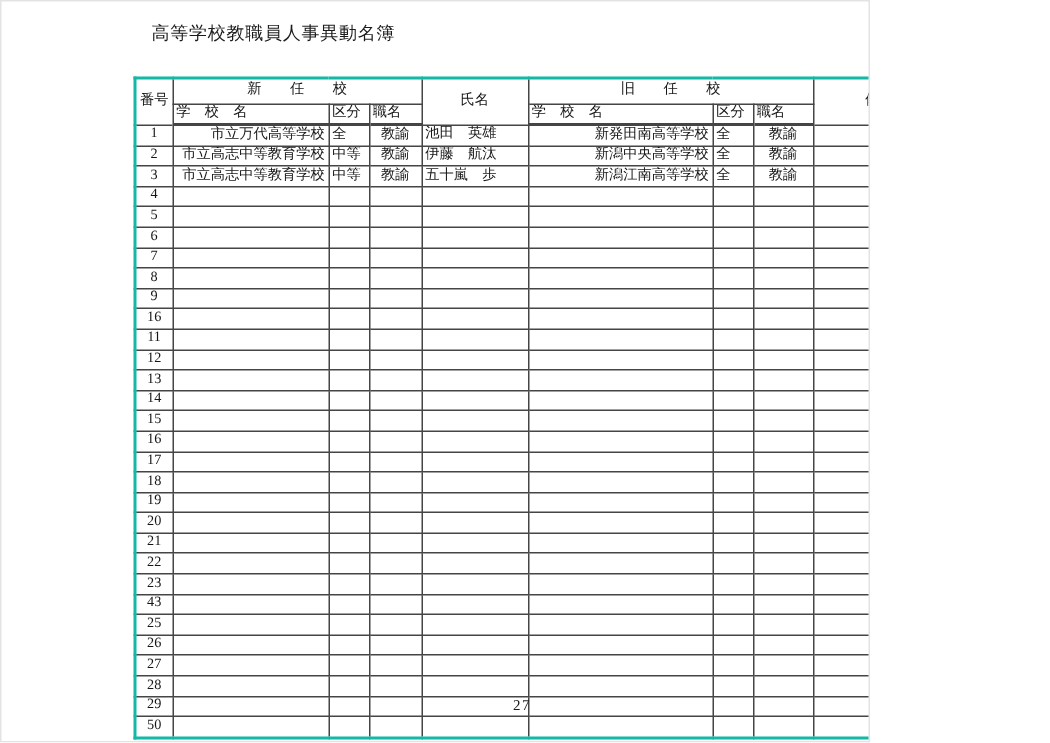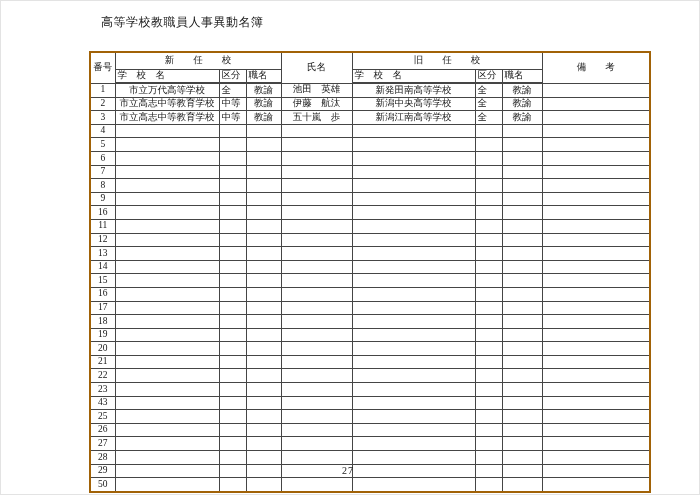--- a/index.html
+++ b/index.html
@@ -1,18 +1,18 @@
 <!DOCTYPE html>
 <html><head>
 <meta charset="utf-8">
 <style>
   html, body { margin: 0; padding: 0; background: #ffffff; }
   .page {
     position: relative;
-    width: 700px;
+    width: 580px;
     height: 495px;
     background: #ffffff;
     border: 1px solid #e3e3e3;
     box-sizing: border-box;
     font-family: "Liberation Serif", "DejaVu Serif", serif;
     color: #1b1b1b;
     overflow: hidden;
   }
   .doc-title {
     position: absolute;
@@ -30,40 +30,40 @@
     letter-spacing: 0.5px;
     white-space: pre;
   }
   table.roster {
     position: absolute;
     left: 88px;
     top: 50px;
     width: 560px;
     table-layout: fixed;
     border-collapse: collapse;
-    border: 2px solid #a16207;
+    border: 2px solid #14b8a6;
   }
   table.roster th, table.roster td {
     border: 1px solid #454545;
     font-weight: normal;
     font-size: 9.5px;
     line-height: 1;
     padding: 0 2px;
     white-space: nowrap;
     overflow: hidden;
     color: #161616;
   }
   thead tr.h1 th { height: 16px; text-align: center; }
   thead tr.h2 th { height: 12px; text-align: left; border-bottom: 2px solid #454545; }
   tbody td { height: 12.6px; }
   .c-num     { text-align: center; font-size: 9px; }
-  .c-school  { text-align: center; padding-left: 4px; }
+  .c-school  { text-align: right; padding-left: 4px; }
   .c-cat     { text-align: left; padding-left: 3px; }
   .c-pos     { text-align: center; padding-left: 3px; }
-  .c-person  { text-align: center; padding-left: 4px; }
+  .c-person  { text-align: left; padding-left: 4px; }
   .c-remarks { text-align: left; }
   .page-number {
     position: absolute;
     left: 330px;
     top: 464px;
     width: 34px;
     text-align: center;
     font-size: 10px;
     letter-spacing: 1px;
   }

